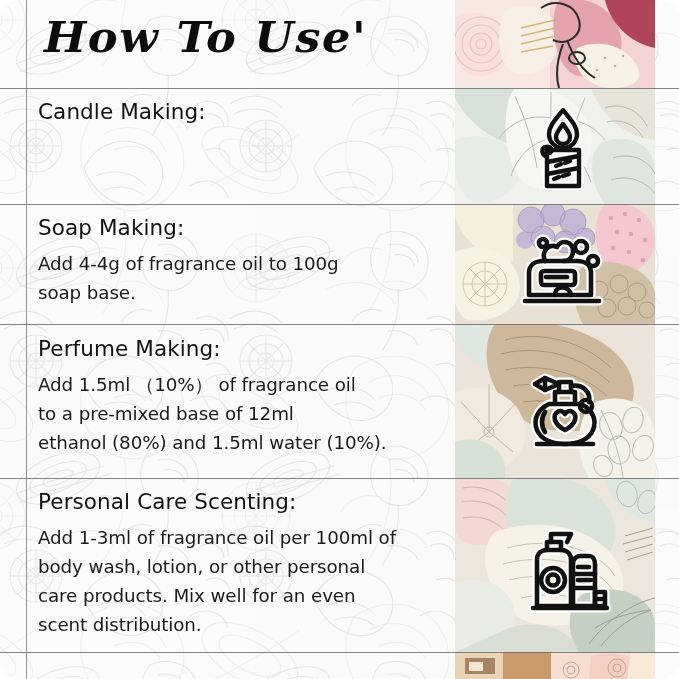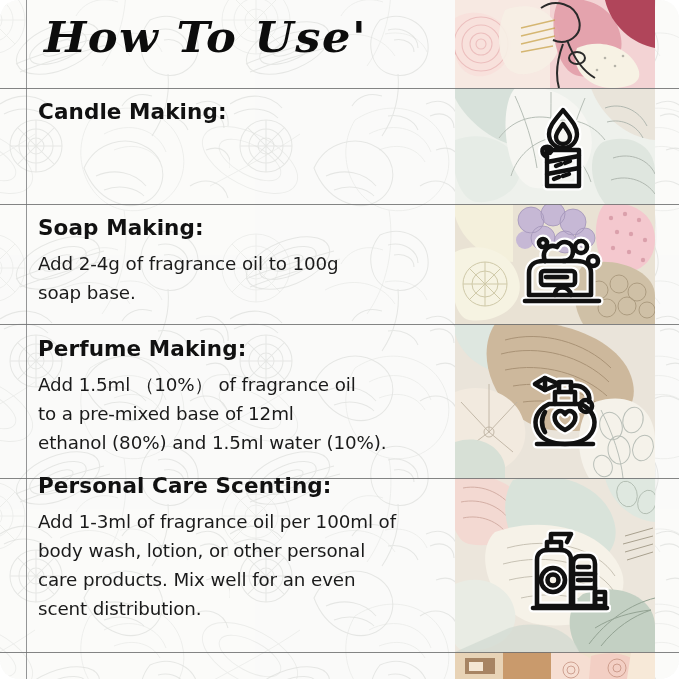--- a/index.html
+++ b/index.html
@@ -79,21 +79,21 @@
   }
 
   
   .section {
     position: absolute;
     left: 38px;
     width: 408px;
   }
   .sec-head {
     font-family: "DejaVu Sans", sans-serif;
-    font-weight: 700;
+    font-weight: 400;
     font-size: 21.5px;
     color: #111111;
     letter-spacing: .1px;
     margin: 0 0 9px 0;
     white-space: nowrap;
   }
   .sec-body {
     font-family: "DejaVu Sans", sans-serif;
     font-weight: 400;
     font-size: 18.3px;
@@ -404,21 +404,21 @@
         <path d="M32 57 C26 54 26 48 31 47 C36 46 38 50 35 53"></path>
         <path d="M41 66 L46 64 M50 63 L55 61"></path>
         <path d="M39 79 L44 77 M48 76 L54 74"></path>
       </g>
     </svg>
   </div>
 
   <div class="section" style="top:215px;">
     <div class="sec-head">Soap Making:</div>
     <div class="sec-body">
-      <span class="ln">Add 2-4g of fragrance oil to 100g</span>
+      <span class="ln">Add 4-4g of fragrance oil to 100g</span>
       <span class="ln">soap base.</span>
     </div>
   </div>
   <div class="icon-wrap" style="top:221px;">
     <svg viewBox="0 0 96 96">
       <g stroke="#ffffff" stroke-width="9" fill="none" stroke-linecap="round" stroke-linejoin="round">
         <path d="M14 52 C14 44 20 40 28 40 H62 C70 40 76 44 76 52 V74 H14Z"></path>
         <rect x="26" y="50" width="34" height="14" rx="3"></rect>
         <path d="M30 40 C26 30 34 22 42 26 C46 18 58 20 58 30 C58 36 54 40 48 40"></path>
         <circle cx="66" cy="26" r="6"></circle>
@@ -468,21 +468,21 @@
         <circle cx="71" cy="48" r="6"></circle>
         <path d="M44 26 L30 20 L20 26 L30 32Z"></path>
         <path d="M30 20 L30 32"></path>
         <path d="M22 86 H78"></path>
         <path d="M50 56 C54 50 62 54 60 62 C58 68 50 72 50 72 C50 72 42 68 40 62 C38 54 46 50 50 56Z"></path>
         <path d="M30 54 C26 60 26 68 30 74"></path>
       </g>
     </svg>
   </div>
 
-  <div class="section" style="top:473px;">
+  <div class="section" style="top:489px;">
     <div class="sec-head">Personal Care Scenting:</div>
     <div class="sec-body">
       <span class="ln">Add 1-3ml of fragrance oil per 100ml of</span>
       <span class="ln">body wash, lotion, or other personal</span>
       <span class="ln">care products. Mix well for an even</span>
       <span class="ln">scent distribution.</span>
     </div>
   </div>
   <div class="icon-wrap" style="top:522px;">
     <svg viewBox="0 0 96 96">

